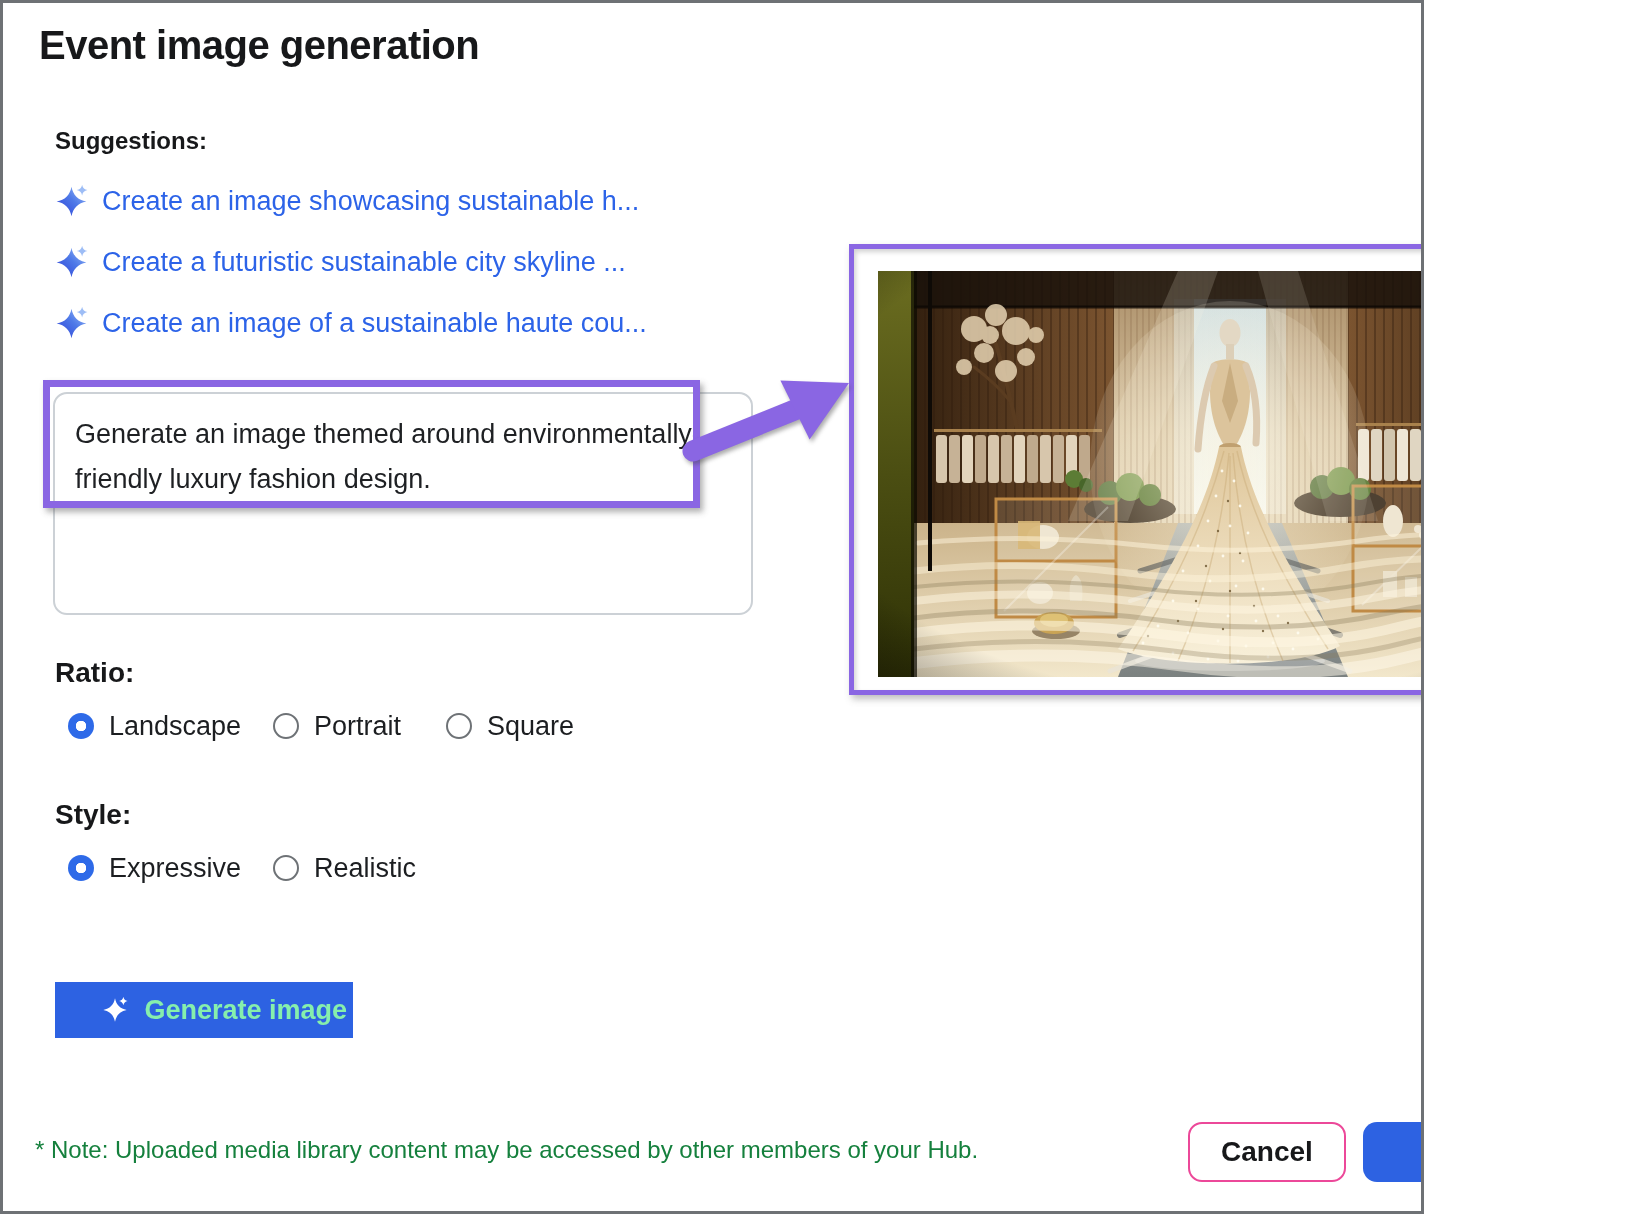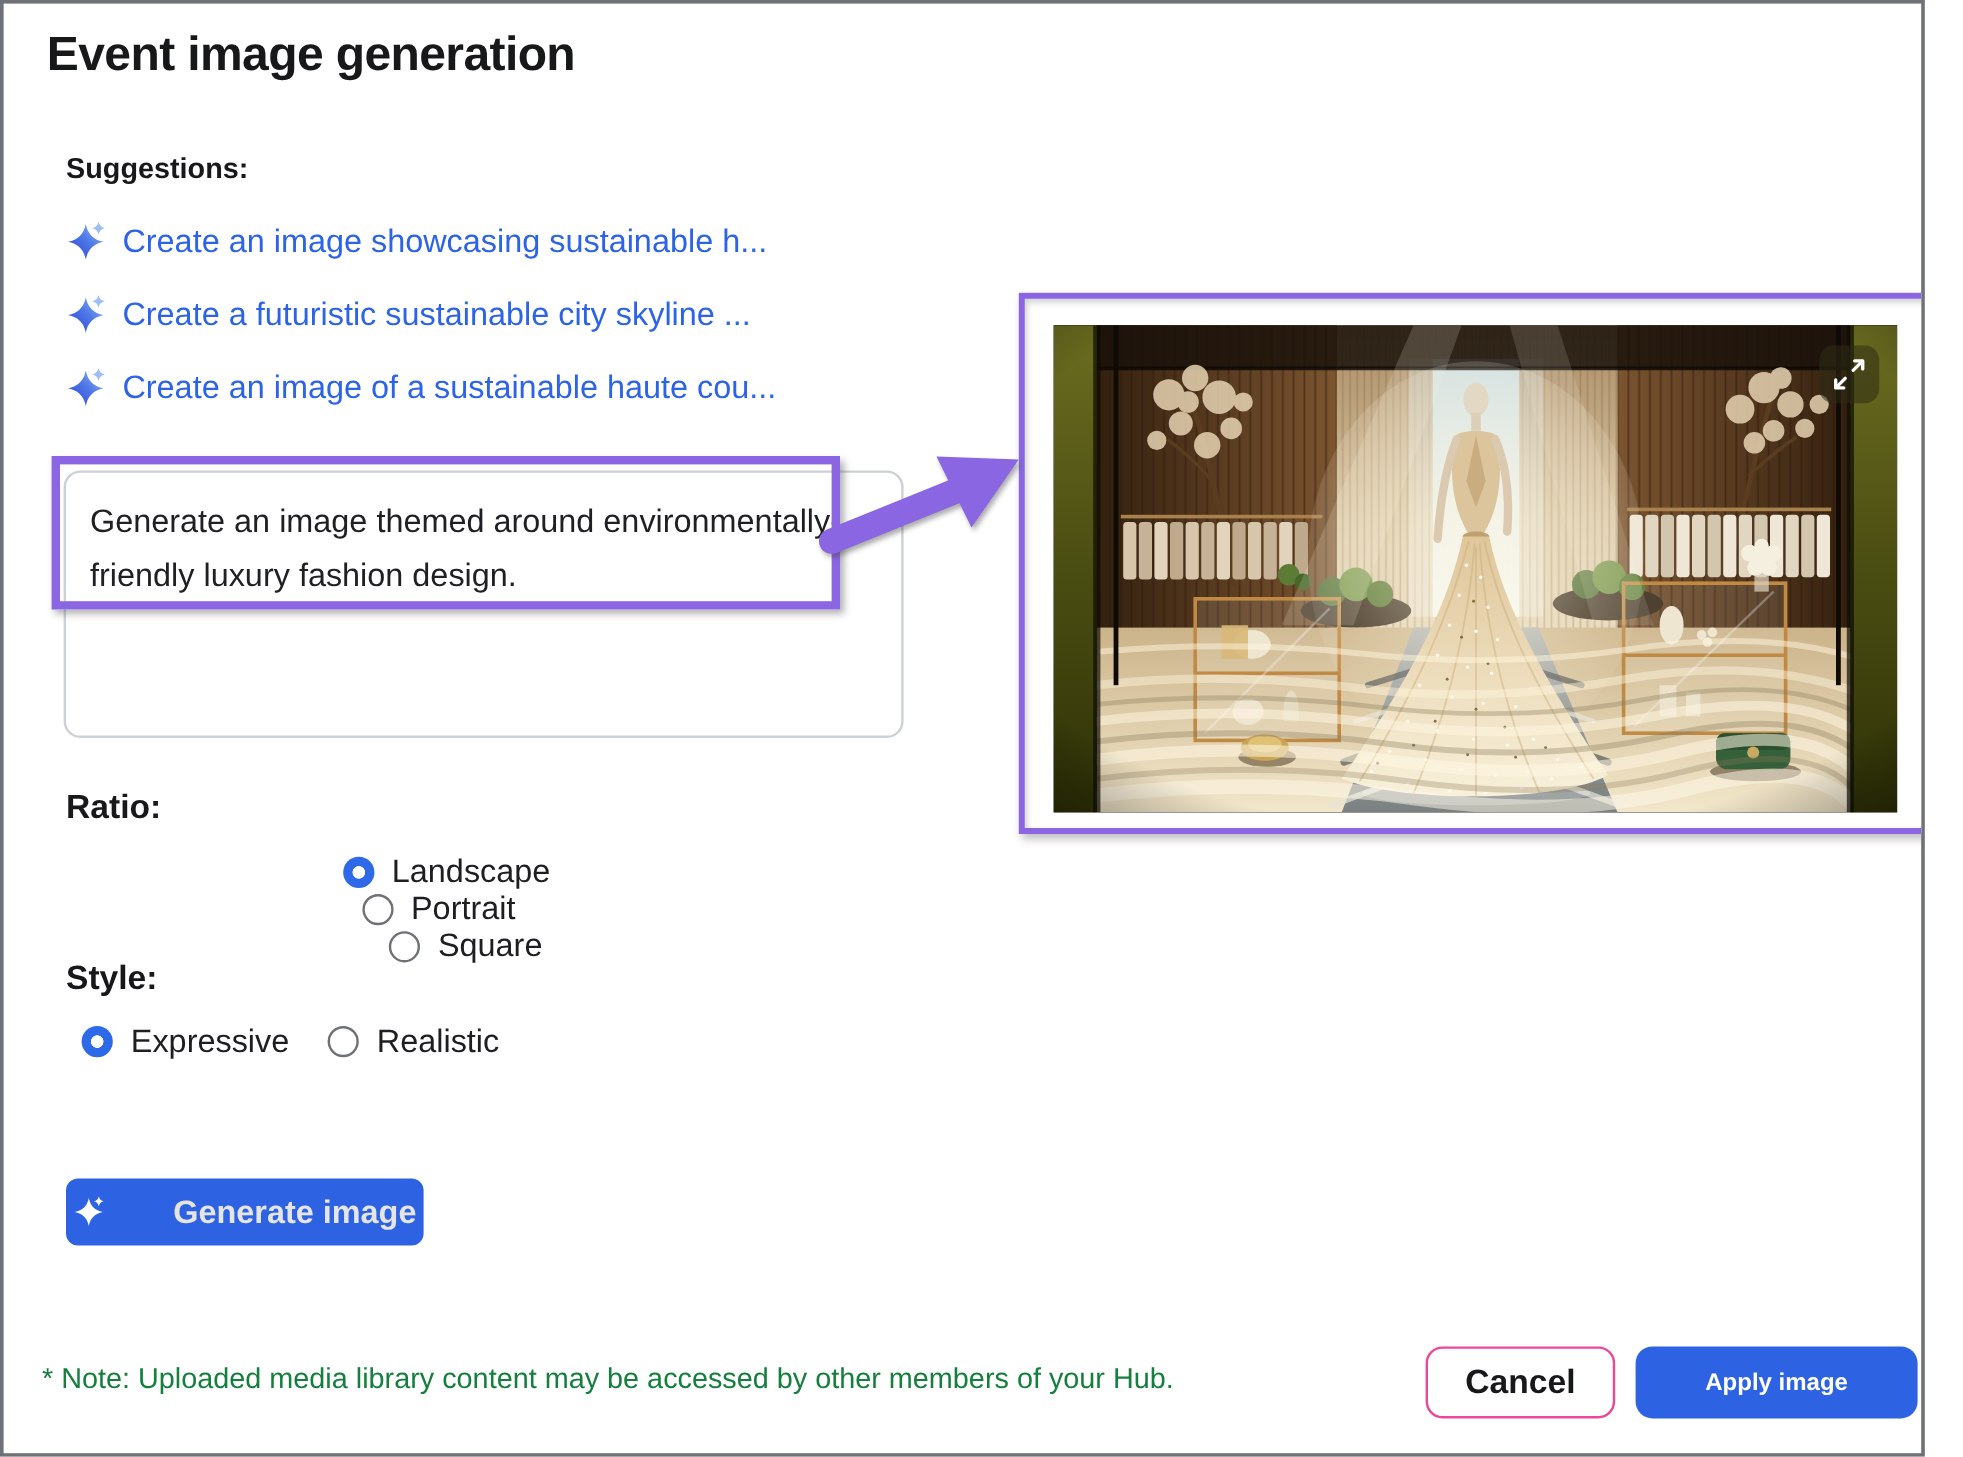--- a/index.html
+++ b/index.html
@@ -1,17 +1,17 @@
 <!DOCTYPE html>
 <html style="--link-blue: #2c63e8; --radio-blue: #2e6ae8; --button-blue: #2d62e2; --annotation-purple: #8a66e3; --title-color: #17181a;"><head>
 <meta charset="utf-8">
 <style>
   html,body{margin:0;padding:0;background:#ffffff;}
   .stage{
-    position:relative;width:1604px;height:1214px;box-sizing:border-box;
+    position:relative;width:1424px;height:1214px;box-sizing:border-box;
     border:3px solid #6e7175;background:#ffffff;overflow:hidden;
     font-family:"Liberation Sans",sans-serif;color:#17181a;
   }
   .abs{position:absolute;}
   
   .title{left:36px;top:20px;font-size:40px;font-weight:800;letter-spacing:-0.5px;color:var(--title-color,#17181a);}
   .sugg-label{left:52px;top:124px;font-size:24px;font-weight:700;}
   .sugg-row{display:flex;align-items:center;gap:14px;height:36px;cursor:pointer;}
   .sugg-row .txt{font-size:27px;color:var(--link-blue,#2c63e8);white-space:nowrap;}
   .sugg-icon{width:33px;height:33px;flex:0 0 auto;}
@@ -46,22 +46,22 @@
   }
   
   .section-label{font-size:28px;font-weight:700;}
   .radio-row{display:flex;align-items:center;height:30px;}
   .radio-opt{display:flex;align-items:center;gap:15px;cursor:pointer;}
   .radio{width:26px;height:26px;border-radius:50%;box-sizing:border-box;border:2px solid #6e7276;background:#fff;flex:0 0 auto;}
   .radio.on{border:none;background:radial-gradient(circle,#ffffff 0 5px,var(--radio-blue,#2e6ae8) 5.5px 13px);}
   .radio-opt .lbl{font-size:27px;color:#1c1e21;}
   
   .gen-btn{
-    left:52px;top:979px;width:298px;height:56px;border:none;border-radius:10px;cursor:pointer;
-    background:var(--button-blue,#2d62e2);color:#e5e5e5;display:flex;align-items:center;justify-content:space-between;gap:16px;
+    left:52px;top:979px;width:298px;height:56px;border:none;border-radius:0;cursor:pointer;
+    background:var(--button-blue,#2d62e2);color:#86efac;display:flex;align-items:center;justify-content:flex-end;gap:16px;
     font-family:"Liberation Sans",sans-serif;font-size:27px;font-weight:600;
   }
   .note{left:32px;top:1133px;font-size:24px;color:#15803d;}
   .cancel-btn{
     left:1185px;top:1119px;width:158px;height:60px;box-sizing:border-box;cursor:pointer;
     background:#fff;border:2px solid #ec4899;border-radius:14px;
     font-family:"Liberation Sans",sans-serif;font-size:28px;font-weight:600;color:#17181a;
   }
   .apply-btn{
     left:1360px;top:1119px;width:235px;height:60px;border:none;border-radius:14px;cursor:pointer;
@@ -405,21 +405,21 @@
               <path d="M29.5 10.5 H37.5 V18.5"></path>
             <path d="M20 28 L11 37"></path>
               <path d="M18.5 37.5 H10.5 V29.5"></path>
           </g>
         </svg>
       </button>
     </div>
   </div>
 
   <div class="abs section-label" style="left:52px;top:654px;">Ratio:</div>
-  <div class="abs radio-row" style="left:65px;top:708px;width:640px;flex-direction:column;">
+  <div class="abs radio-row" style="left:65px;top:708px;width:640px;">
     <label class="radio-opt" style="width:205px;">
       <span class="radio on"></span>
       <span class="lbl">Landscape</span>
     </label>
     <label class="radio-opt" style="width:173px;">
       <span class="radio"></span>
       <span class="lbl">Portrait</span>
     </label>
     <label class="radio-opt">
       <span class="radio"></span>

